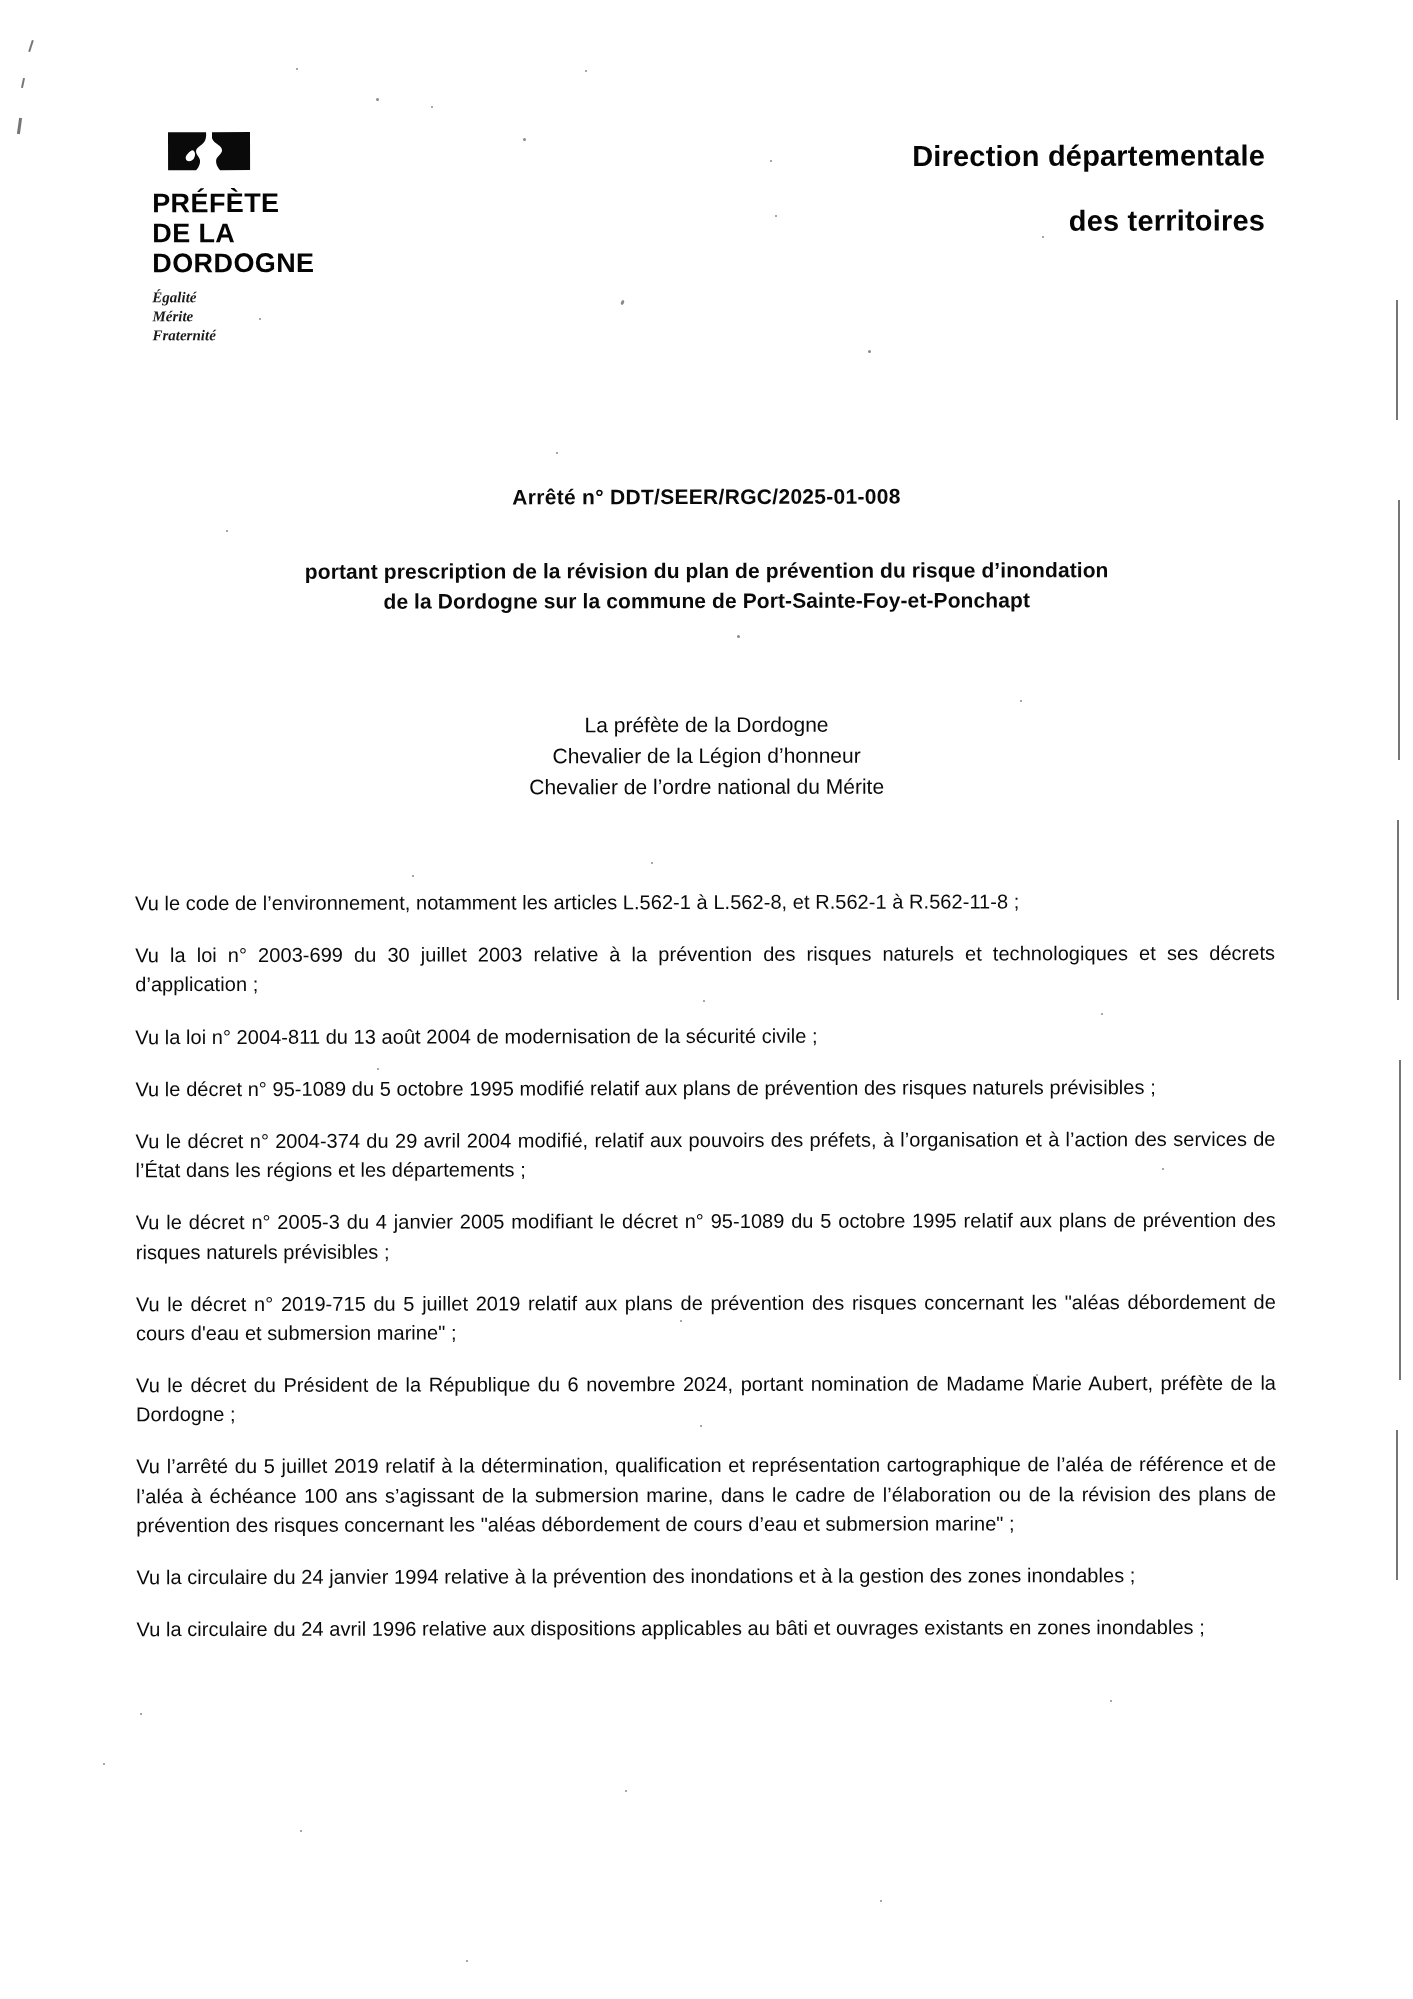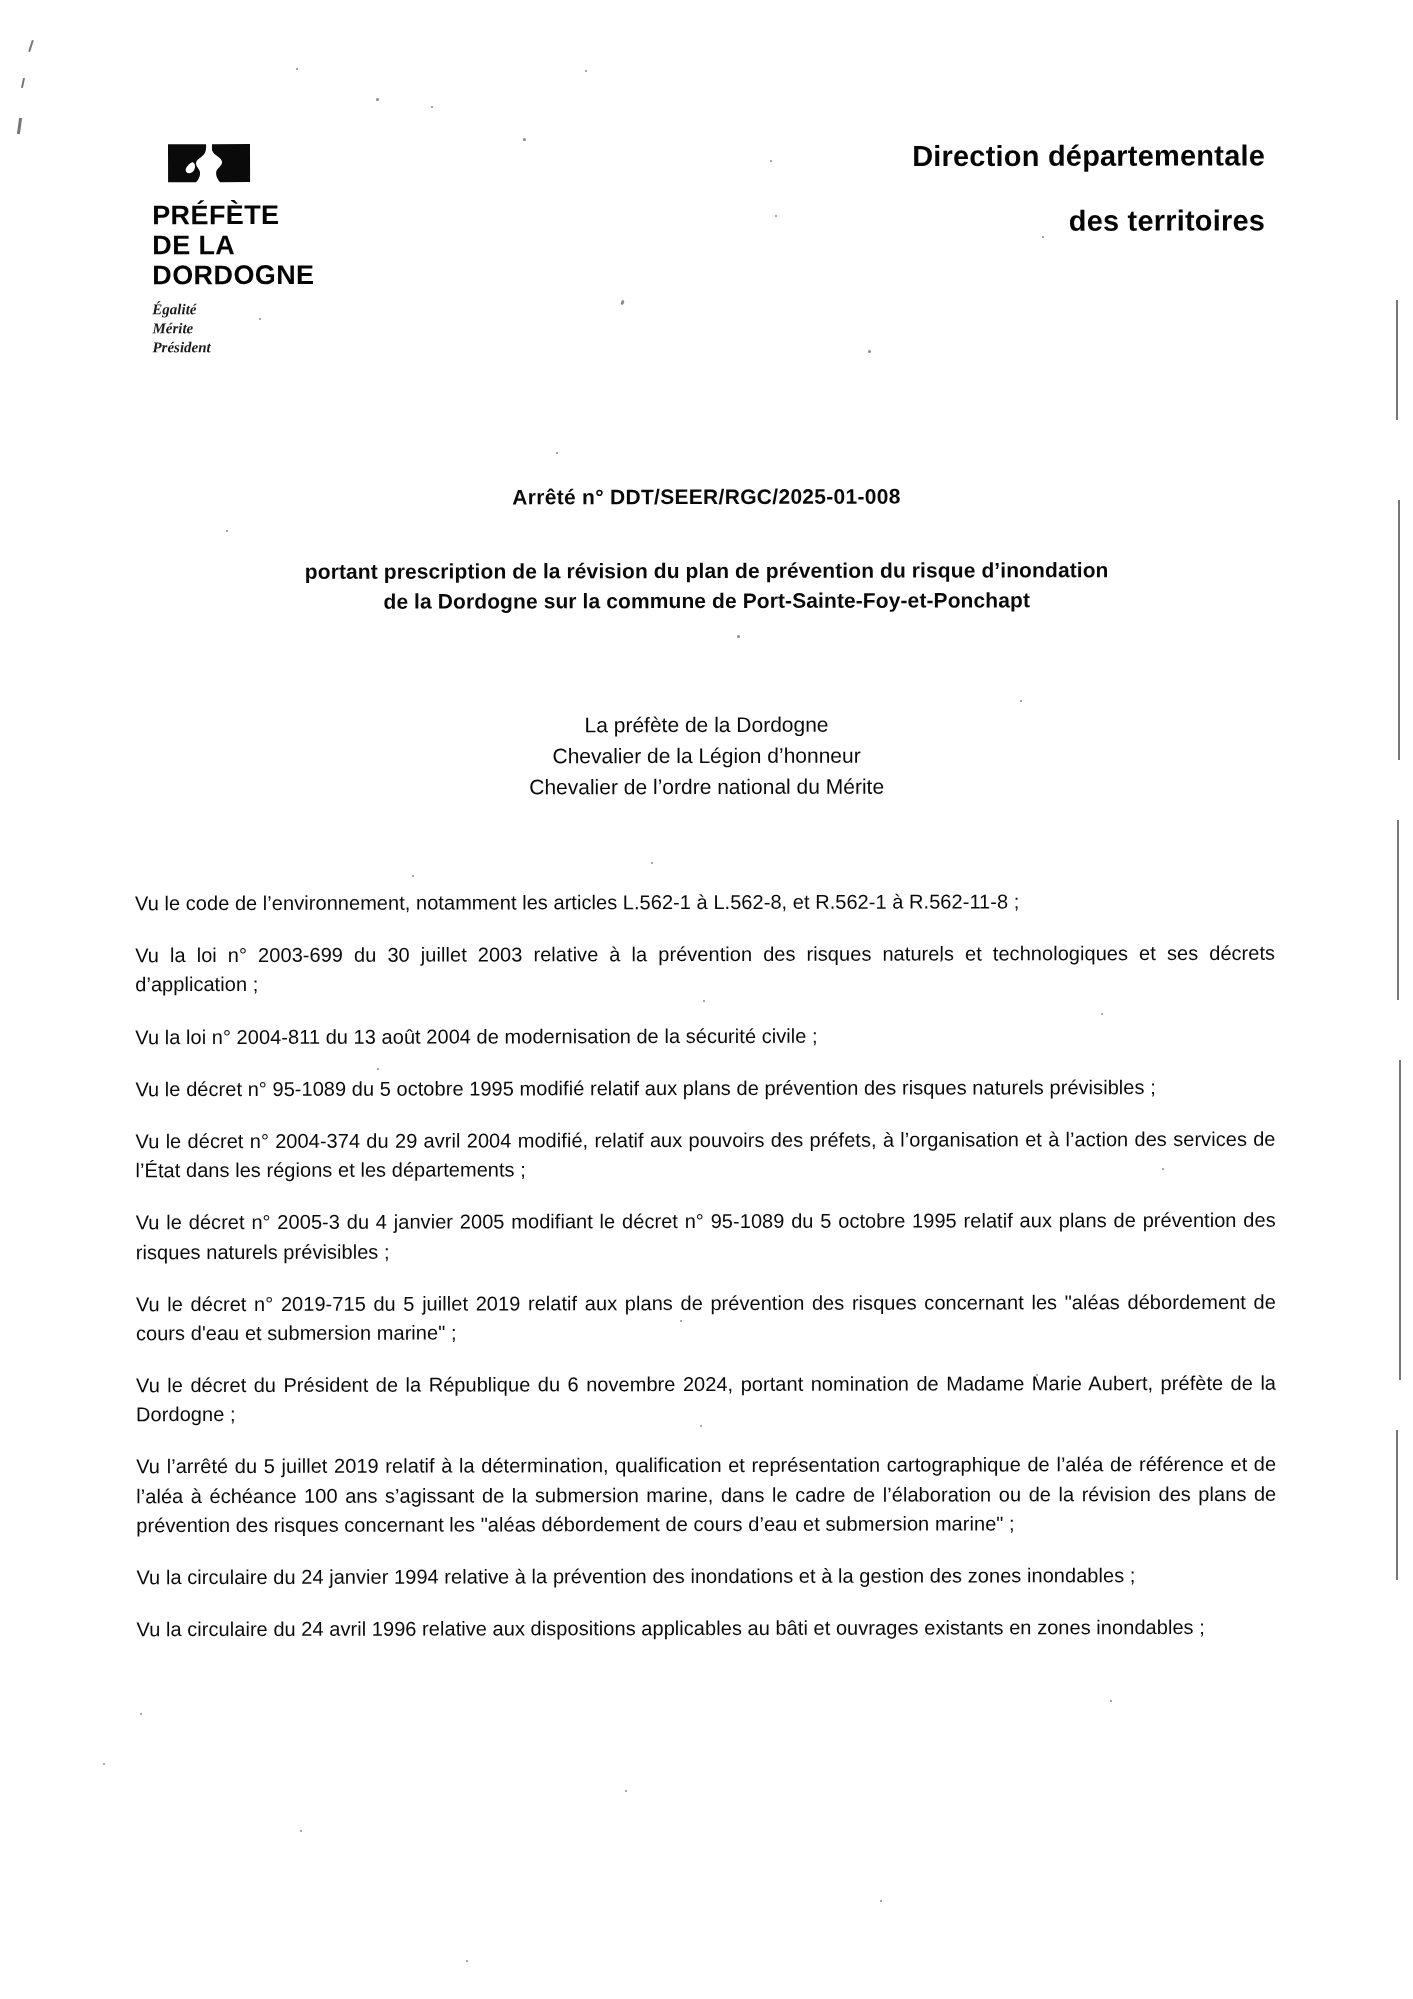--- a/index.html
+++ b/index.html
@@ -32,21 +32,21 @@
   .edge-mark {
     position: absolute;
     background: #1a1a1a;
     opacity: .6;
   }
 
   
   .logo-block {
     position: absolute;
     left: 152px;
-    top: 140px;
+    top: 128px;
     width: 260px;
   }
   .marianne {
     width: 86px;
     height: 46px;
     margin-left: 14px;
     margin-bottom: 10px;
   }
   .logo-line {
     font-family: "Liberation Sans", sans-serif;
@@ -189,21 +189,21 @@
       <path fill="#0a0a0a" d="M2,4 L40,4 C40,4 41,10 38,14 C35,18 30,19 30,23 C30,27 34,29 34,33 C34,38 30,42 30,42 L2,42 Z"></path>
       <path fill="#0a0a0a" d="M46,4 L84,4 L84,42 L54,42 C54,42 50,38 50,33 C50,28 56,26 56,22 C56,17 48,16 46,10 Z"></path>
       <path fill="#ffffff" d="M26,22 C26,22 22,24 20,28 C19,30 20,33 23,33 C27,33 29,29 29,26 C29,24 28,22 26,22 Z"></path>
     </svg>
     <div class="logo-line">PRÉFÈTE</div>
     <div class="logo-line">DE LA</div>
     <div class="logo-line">DORDOGNE</div>
     <div class="motto">
       <div>Égalité</div>
       <div>Mérite</div>
-      <div>Président</div>
+      <div>Fraternité</div>
     </div>
   </div>
 
   <div class="service skew">
     <div class="service-line">Direction départementale</div>
     <div class="service-line second">des territoires</div>
   </div>
 
   <div class="title-block skew">
     <div class="arrete-number">Arrêté n° DDT/SEER/RGC/2025-01-008</div>

